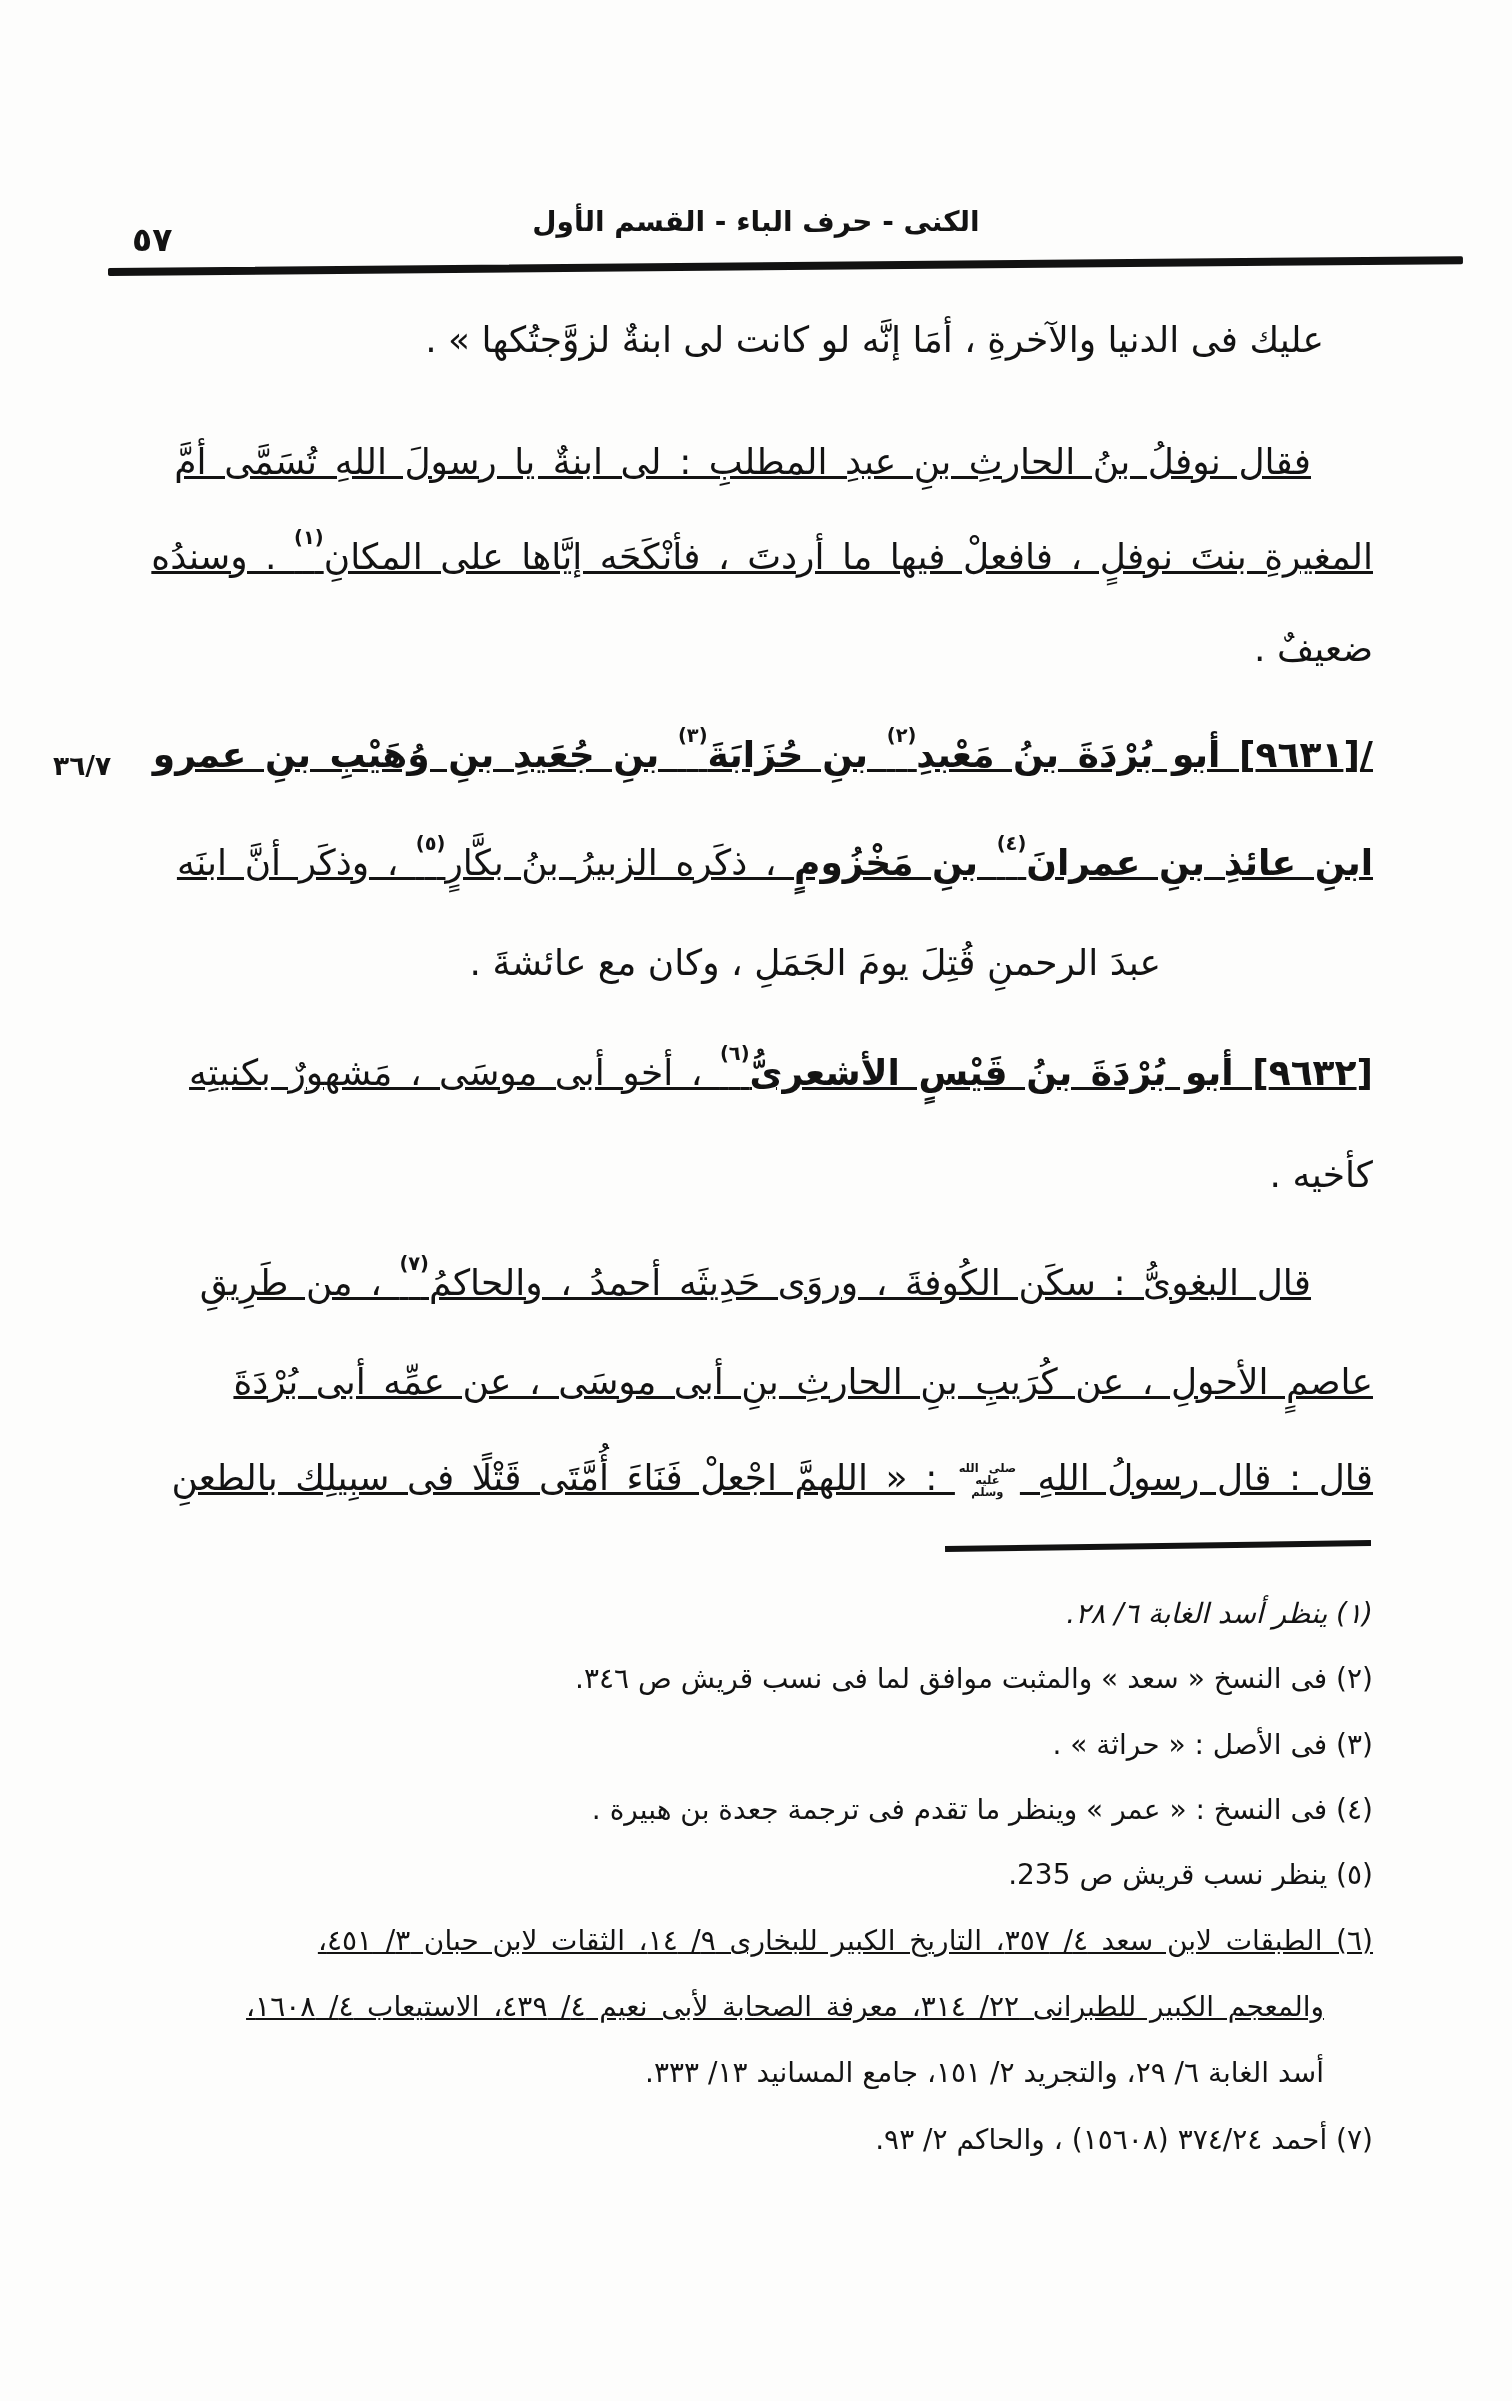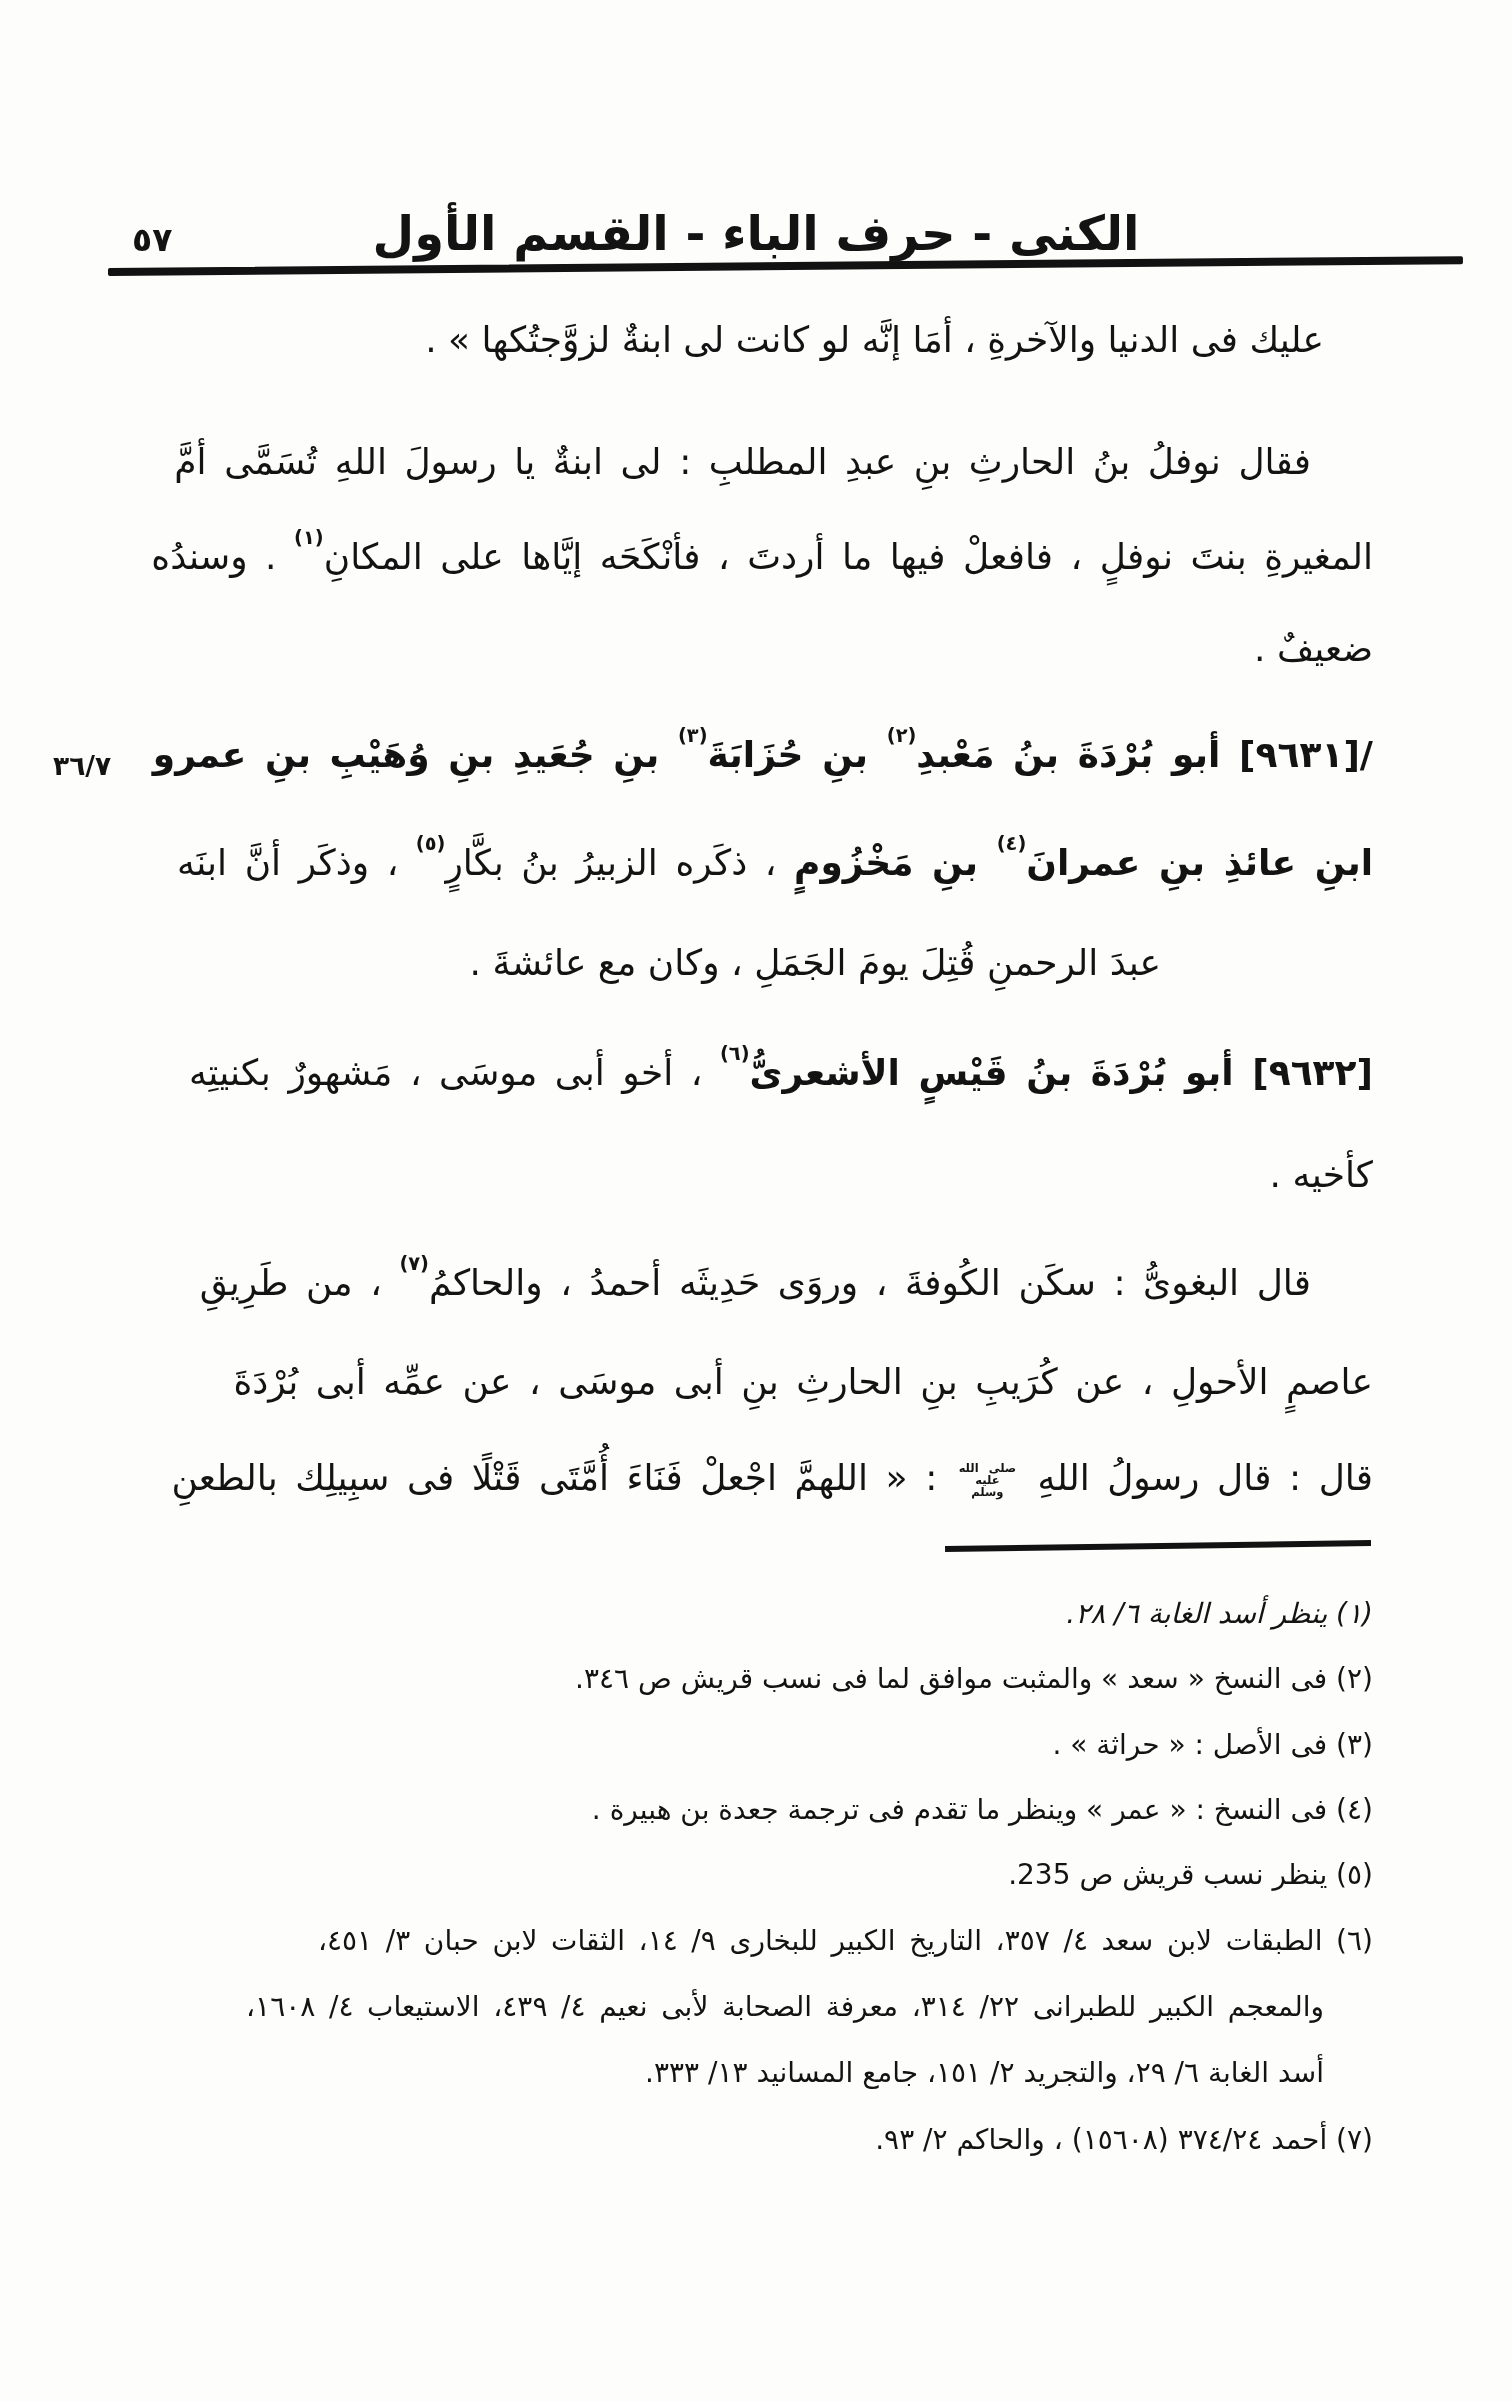--- a/index.html
+++ b/index.html
@@ -3,29 +3,29 @@
 <meta charset="utf-8">
 <style>
   html,body{margin:0;padding:0;}
   body{
     width:1512px;height:2401px;position:relative;background:#fdfdfc;
     font-family:"DejaVu Sans",sans-serif;color:#131313;overflow:hidden;
   }
   .page{position:absolute;inset:0;}
   
   .page-number{position:absolute;top:208px;left:132px;font-size:33px;font-weight:bold;direction:rtl;margin-top:12px;}
-  .header-title{position:absolute;top:205px;left:0;right:0;text-align:center;font-size:48px;font-weight:bold;direction:rtl;letter-spacing:0.4px;}
+  .header-title{position:absolute;top:205px;left:0;right:0;text-align:center;font-size:28px;font-weight:bold;direction:rtl;letter-spacing:0.4px;}
   .header-rule{position:absolute;top:268px;left:108px;width:1355px;height:8px;background:#121212;transform:rotate(-0.5deg);transform-origin:left center;border-radius:1.8px;}
   
   .bline{
     position:absolute;left:137px;right:139px;height:62px;line-height:62px;
     font-size:36px;direction:rtl;text-align:right;white-space:nowrap;
   }
   .bline .b{font-weight:bold;}
-  .stretch{word-spacing:0.17em;}
+  .stretch{word-spacing:0.17em;text-decoration:underline;}
   sup.fnref{font-size:19.4px;line-height:0;vertical-align:25px;font-weight:bold;}
   .saw{
     display:inline-block;width:58px;font-size:11.5px;line-height:1.05;white-space:normal;
     text-align:center;vertical-align:middle;font-weight:bold;margin:0 3.5px;
   }
   .margin-note{position:absolute;top:750px;left:53px;font-size:26.5px;font-weight:bold;direction:rtl;}
   
   .fnsep{position:absolute;top:1540px;right:141px;width:426px;height:6.2px;background:#121212;transform:rotate(-0.8deg);transform-origin:right center;}
   .fline{
     position:absolute;left:137px;right:139px;height:51px;line-height:51px;

